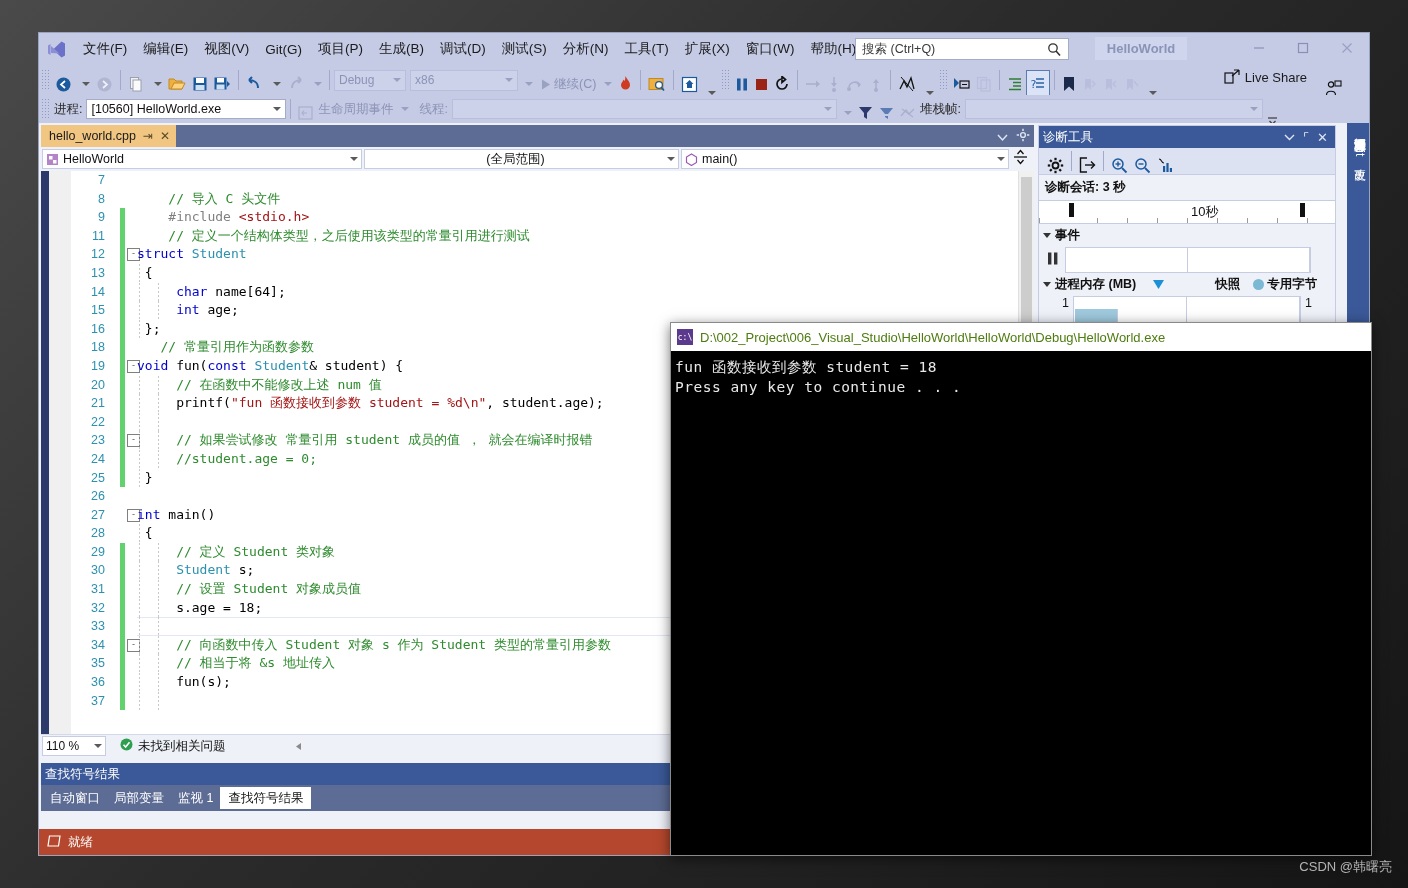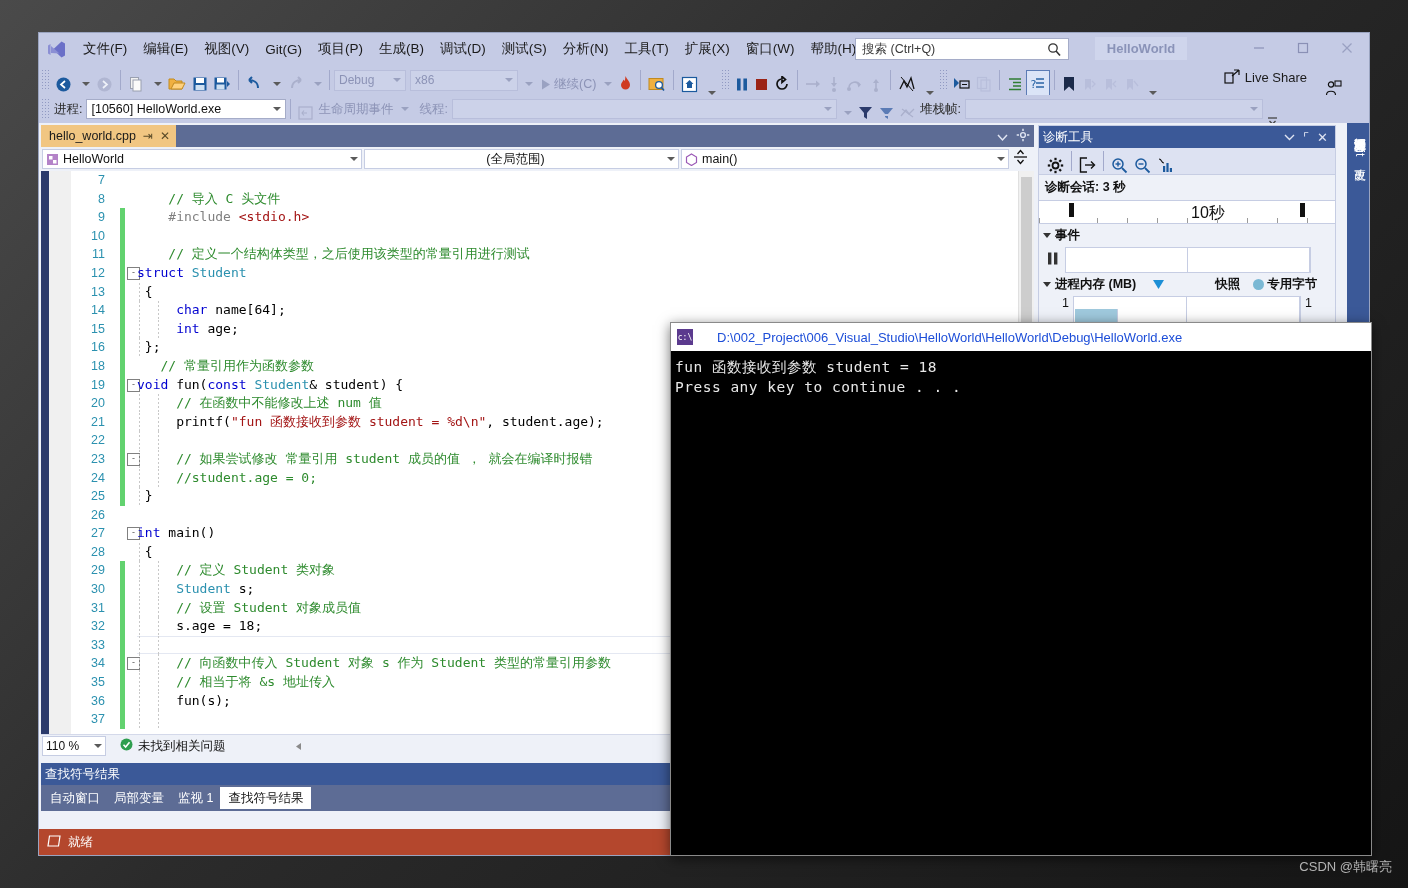--- a/index.html
+++ b/index.html
@@ -83,21 +83,21 @@
   
   .diag{position:absolute;left:999px;top:2px;width:298px;height:632px;background:#eef1f8;
      border:1px solid #c6cde3;box-sizing:border-box;}
   .diag-title{height:22px;background:#3b5998;display:flex;align-items:center;color:#fff;font-size:12.5px;padding:0 4px;}
   .diag-title .sp{flex:1;}
   .diag-tb{height:26px;background:#dde2f2;display:flex;align-items:center;border-bottom:1px solid #c6cde3;}
   .diag-sect{font-size:12.5px;font-weight:bold;color:#111;padding:4px 6px;}
   .ruler{height:22px;background:#fff;border-top:1px solid #c6cde3;border-bottom:1px solid #c6cde3;position:relative;}
   .tick{position:absolute;bottom:0;width:1px;height:5px;background:#9a9a9a;}
   .markerbar{position:absolute;top:2px;width:5px;height:14px;background:#111;}
-  .rulerlbl{position:absolute;left:152px;top:2px;font-size:16px;color:#111;}
+  .rulerlbl{position:absolute;left:152px;top:2px;font-size:13px;color:#111;}
   .diag-rowhdr{display:flex;align-items:center;font-size:12.5px;font-weight:bold;color:#111;padding:3px 4px;}
   .tri{width:0;height:0;border-left:4px solid transparent;border-right:4px solid transparent;
      border-top:5px solid #333;margin-right:4px;}
   .evtrow{display:flex;align-items:center;height:26px;padding-left:8px;}
   .evtgrid{flex:1;height:24px;background:#fff;border:1px solid #c6cde3;display:flex;margin-right:24px;}
   .evtgrid div{flex:1;border-right:1px solid #c6cde3;}
   .memgraph{display:flex;align-items:stretch;height:40px;padding-left:4px;}
   .memval{width:26px;text-align:right;font-size:12.5px;color:#111;padding-right:4px;}
   .membox{flex:1;background:#fff;border:1px solid #c6cde3;position:relative;display:flex;}
   .membox div{flex:1;border-right:1px solid #c6cde3;}
@@ -113,21 +113,21 @@
   .btab{height:20px;display:flex;align-items:center;padding:0 7px;font-size:12.5px;color:#fff;}
   .btab.active{background:#fff;color:#111;border:1px solid #fff;}
   .vsstatus{position:absolute;left:0;right:0;bottom:0;height:26px;background:#b4472d;display:flex;
      align-items:center;color:#fff;font-size:12.5px;padding-left:8px;}
   
   #console{position:absolute;left:670px;top:322px;width:702px;height:534px;background:#000;
      border:1px solid #8a8a8a;box-sizing:border-box;box-shadow:0 3px 12px rgba(0,0,0,.55);}
   .con-title{height:28px;background:#fff;display:flex;align-items:center;padding-left:6px;}
   .con-ico{width:16px;height:16px;background:#5b3a8e;color:#fff;font-size:8px;display:flex;
      align-items:center;justify-content:center;font-family:"DejaVu Sans Mono",monospace;}
-  .con-path{font-size:13px;color:#1d4ed8;margin-left:24px;}
+  .con-path{font-size:13px;color:#4d7c0f;margin-left:7px;}
   .con-body{position:absolute;left:0;right:0;top:28px;bottom:0;background:#000;color:#e8e8e8;
      font-family:"DejaVu Sans Mono",monospace;font-size:14.5px;line-height:20px;padding:6px 0 0 4px;
      white-space:pre;letter-spacing:.5px;}
   
   .wm{position:absolute;right:16px;bottom:12px;font-size:13px;color:#cfcfcf;opacity:.85;}
 </style>
 </head>
 <body>
 
 <div id="root">
@@ -540,21 +540,20 @@
           </div>
         </div>
 
         <div class="code">
           <div class="gutter-sel"></div>
           <div class="gutter-bg"></div>
           <div id="code-lines">
               <div class="codeline"><span class="ln">7</span><span class="ctext"></span></div>
               <div class="codeline"><span class="ln">8</span><span class="ctext">    <span class="cmt">// 导入 C 头文件</span></span></div>
               <div class="codeline"><span class="ln">9</span><span class="chg"></span><span class="ctext">    <span class="pp">#include </span><span class="str">&lt;stdio.h&gt;</span></span></div>
-              <div class="codeline"><span class="ln">10</span><span class="chg"></span><span class="ctext"></span></div>
               <div class="codeline"><span class="ln">11</span><span class="chg"></span><span class="ctext">    <span class="cmt">// 定义一个结构体类型，之后使用该类型的常量引用进行测试</span></span></div>
               <div class="codeline"><span class="ln">12</span><span class="chg"></span><span class="fold">-</span><span class="ctext"><span class="kw">struct</span> <span class="kw2">Student</span></span></div>
               <div class="codeline"><span class="ln">13</span><span class="chg"></span><span class="ind"></span><span class="ctext"> {</span></div>
               <div class="codeline"><span class="ln">14</span><span class="chg"></span><span class="ind"></span><span class="ind ind2"></span><span class="ctext">     <span class="kw">char</span> name[64];</span></div>
               <div class="codeline"><span class="ln">15</span><span class="chg"></span><span class="ind"></span><span class="ind ind2"></span><span class="ctext">     <span class="kw">int</span> age;</span></div>
               <div class="codeline"><span class="ln">16</span><span class="chg"></span><span class="ind"></span><span class="ctext"> };</span></div>
               <div class="codeline"><span class="ln">18</span><span class="chg"></span><span class="ctext">   <span class="cmt">// 常量引用作为函数参数</span></span></div>
               <div class="codeline"><span class="ln">19</span><span class="chg"></span><span class="fold">-</span><span class="ctext"><span class="kw">void</span> fun(<span class="kw">const</span> <span class="kw2">Student</span>&amp; student) {</span></div>
               <div class="codeline"><span class="ln">20</span><span class="chg"></span><span class="ind"></span><span class="ind ind2"></span><span class="ctext">     <span class="cmt">// 在函数中不能修改上述 num 值</span></span></div>
               <div class="codeline"><span class="ln">21</span><span class="chg"></span><span class="ind"></span><span class="ind ind2"></span><span class="ctext">     printf(<span class="str">"fun 函数接收到参数 student = %d\n"</span>, student.age);</span></div>

